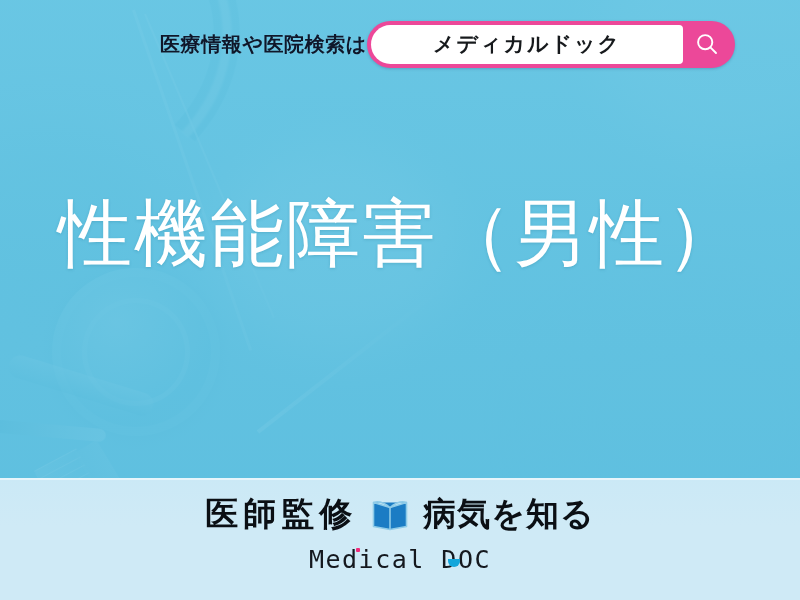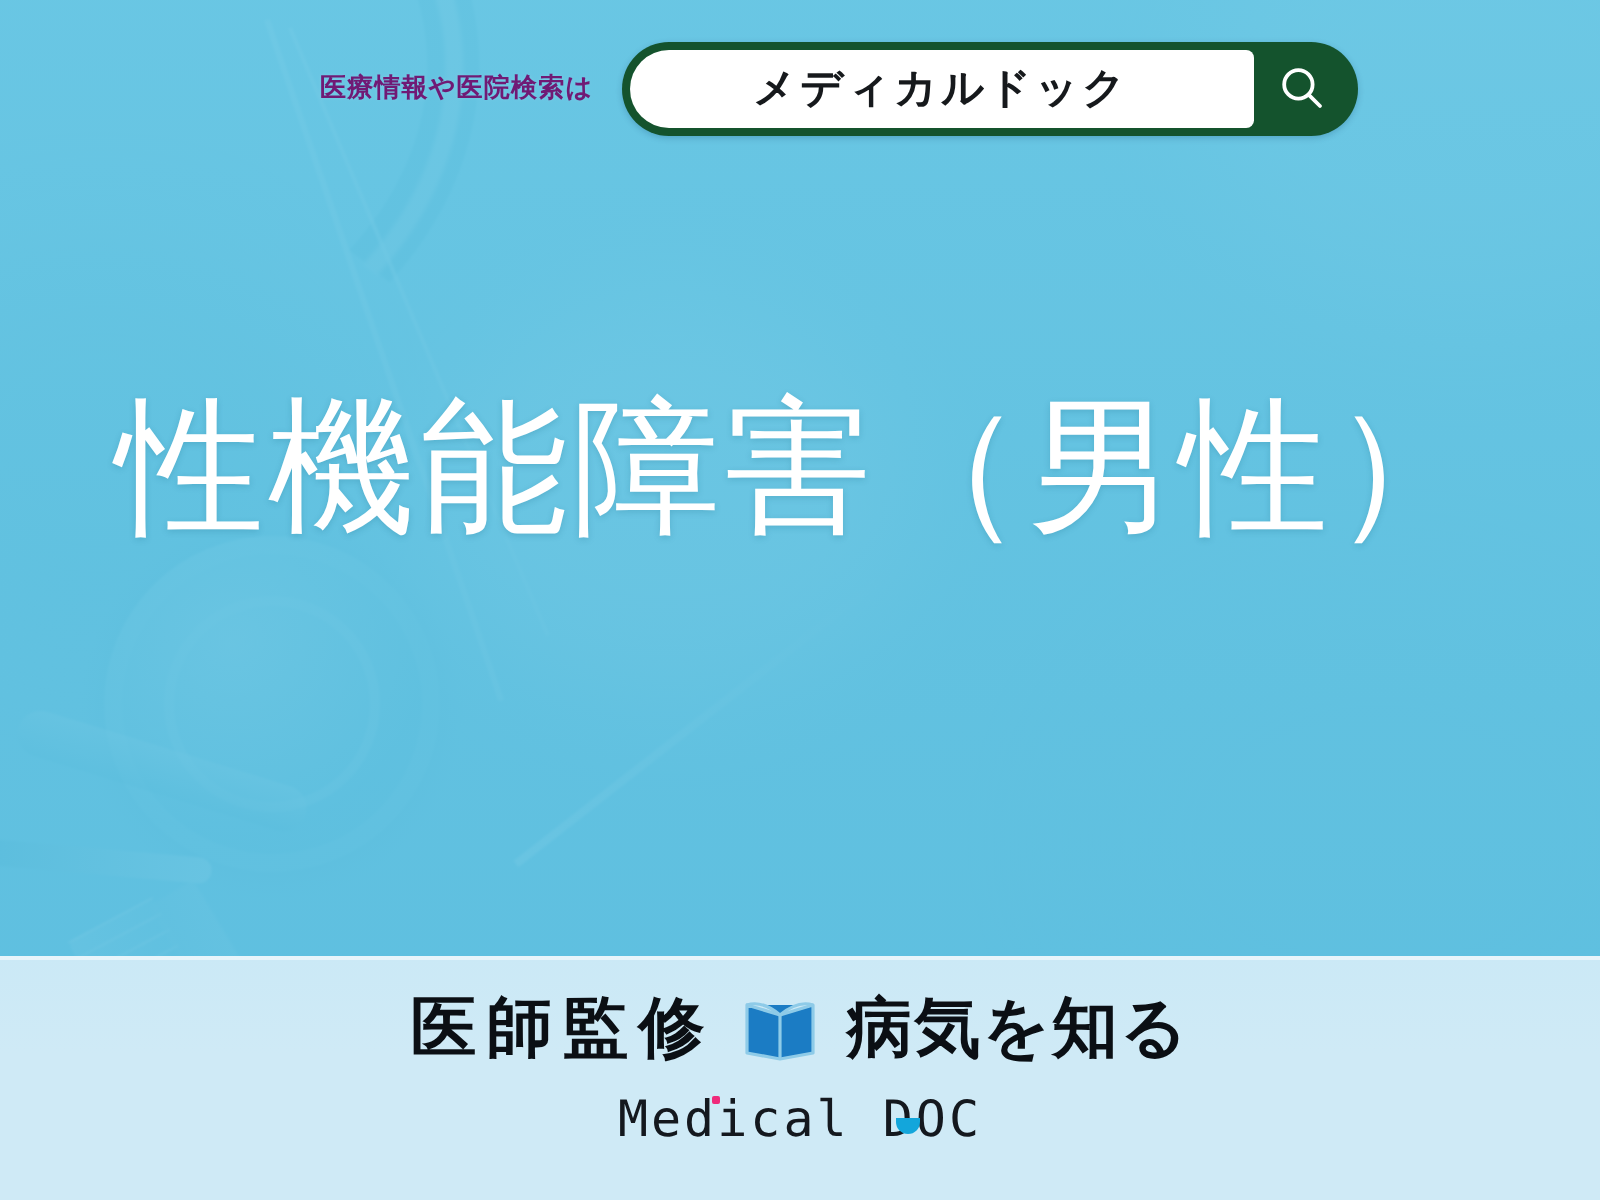--- a/index.html
+++ b/index.html
@@ -149,33 +149,32 @@
 
   
   .search-strip {
     position:absolute;
     left:0; top:0; width:800px; height:88px;
     z-index:10;
     display:flex; align-items:center;
     padding-left:160px;
   }
   .search-caption {
-    font-size:13px;
+    font-size:20px;
     font-weight:700;
-    color:#701a75;
+    color:#0f172a;
     letter-spacing:.6px;
     white-space:nowrap;
-    margin-right:14px;
     text-shadow:0 0 2px rgba(255,255,255,.12);
   }
   .search-pill {
     position:relative;
     display:flex; align-items:center;
     width:368px; height:47px;
-    background:#14532d;
+    background:#ec4899;
     border-radius:24px;
     padding:4px;
     box-shadow:0 1px 3px rgba(0,50,90,.22);
   }
   .search-field {
     flex:1 1 auto;
     height:39px;
     background:#ffffff;
     border-radius:20px 4px 4px 20px;
     display:flex; align-items:center; justify-content:center;

